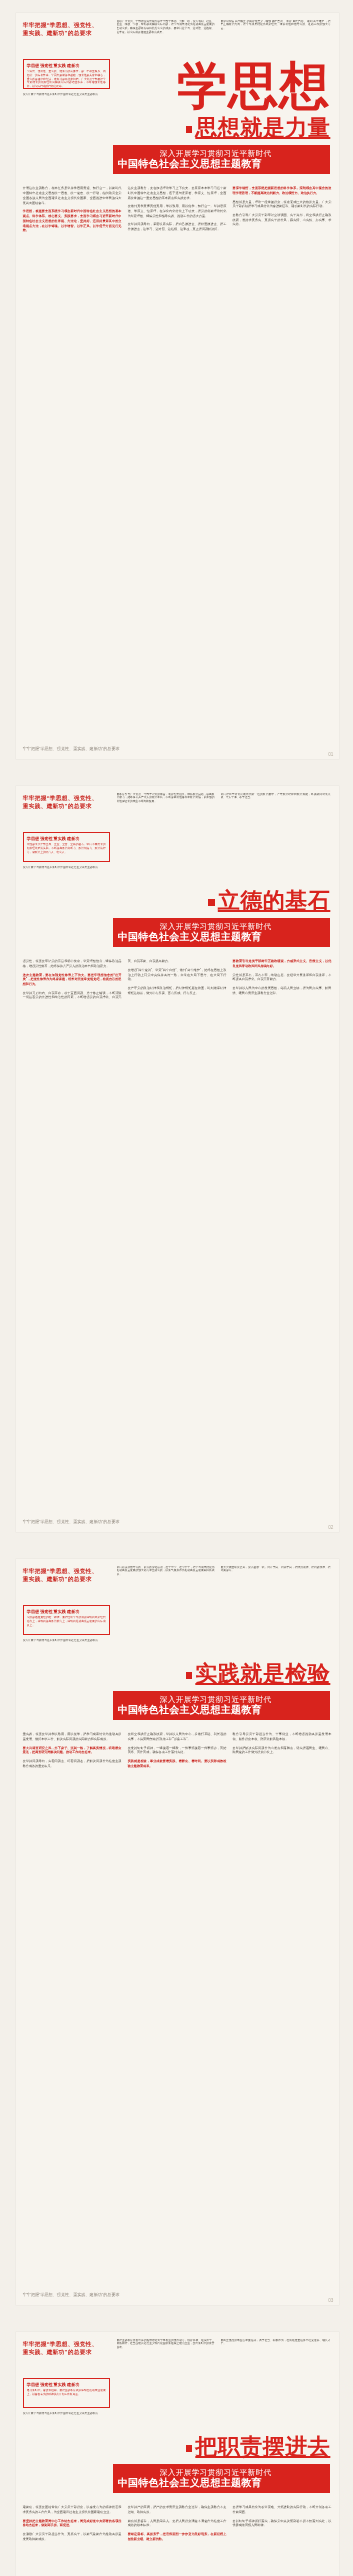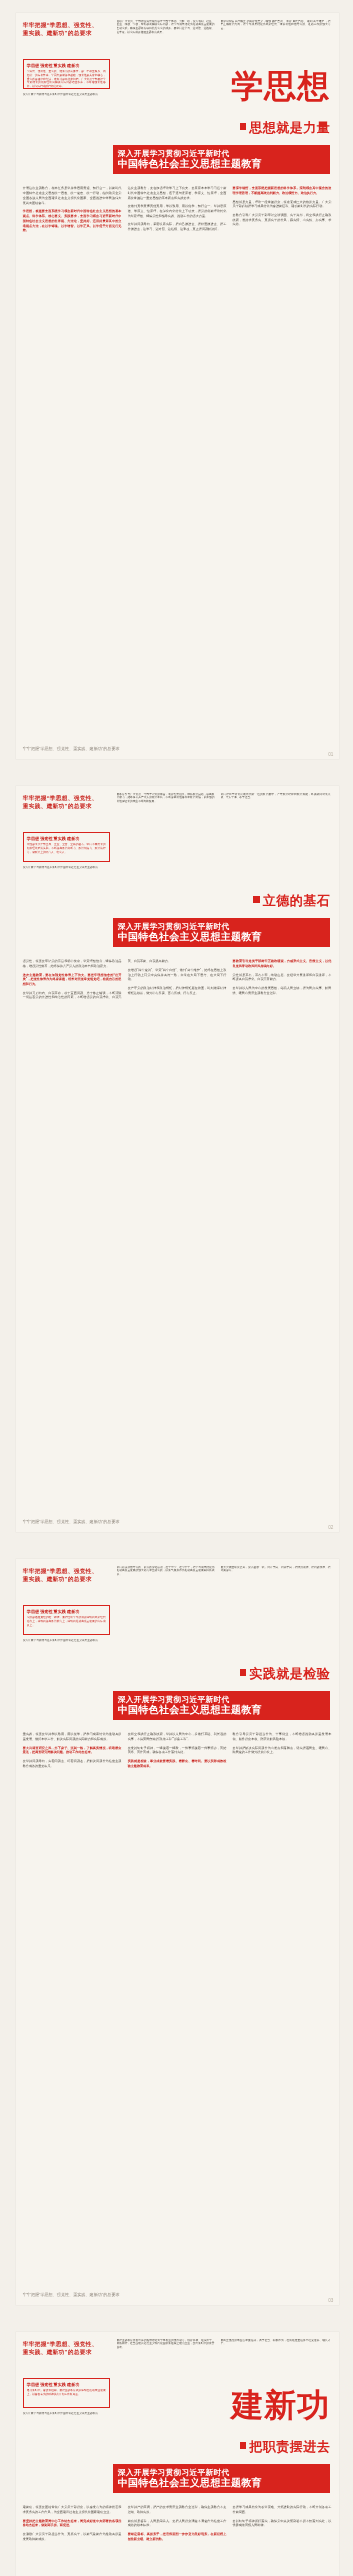--- a/index.html
+++ b/index.html
@@ -81,59 +81,61 @@
     position: absolute;
     left: 0;
     right: 0;
     top: 46px;
     height: 122px;
   }
   .hero-title {
     position: absolute;
     right: 8.2px;
     top: 1px;
-    font-size: 32px;
+    font-size: 50px;
     line-height: 52px;
     font-weight: bold;
     color: #d8231d;
     letter-spacing: 1px;
     font-family: "DejaVu Sans", "Liberation Sans", sans-serif;
   }
   .hero-sub {
     position: absolute;
     right: 8.2px;
     top: 58px;
-    font-size: 13px;
+    font-size: 22px;
     line-height: 21.6px;
     font-weight: bold;
     color: #d8231d;
     letter-spacing: 0.5px;
+    text-decoration: underline;
   }
   .hero-sub .dot {
     display: inline-block;
     width: 6.7px;
     height: 6.7px;
     background: #d8231d;
     margin-right: 3.1px;
     vertical-align: 2.6px;
   }
   .redbar {
     position: absolute;
     left: 97px;
     right: 8.2px;
     top: 86px;
     background: #d8231d;
     padding: 3.6px 5.2px 4.1px 5.2px;
   }
   .redbar .rb1 {
     color: #ffffff;
     font-size: 7.7px;
-    font-weight: bold;
+    font-weight: normal;
     line-height: 10.3px;
     letter-spacing: 0.3px;
+    margin-left: 42px;
   }
   .redbar .rb2 {
     color: #ffffff;
     font-size: 10px;
     font-weight: bold;
     line-height: 10.3px;
     letter-spacing: 0.3px;
   }
   .hero-left-col {
     position: absolute;
@@ -360,21 +362,20 @@
 
       <div class="hero">
         <div class="hero-left-col">
           <div class="sealbox">
             <div class="sb-title">学思想 强党性 重实践 建新功</div>
             <div class="tiny-block red">建功新时代，奋进新征程。要把主题教育成效体现在推动事业发展上，以奋发有为的精神状态开创工作新局面。</div>
           </div>
           <div class="tiny-block dark" style="height:77px;">深入开展学习贯彻习近平新时代中国特色社会主义思想主题教育</div>
         </div>
 
-        <div class="hero-title">建新功</div>
         <div class="hero-sub">
           <span class="dot"></span><span>把职责摆进去</span>
         </div>
         <div class="redbar">
           <div class="rb1">深入开展学习贯彻习近平新时代</div>
           <div class="rb2">中国特色社会主义思想主题教育</div>
         </div>
       </div>
 
       <div class="body-area">

